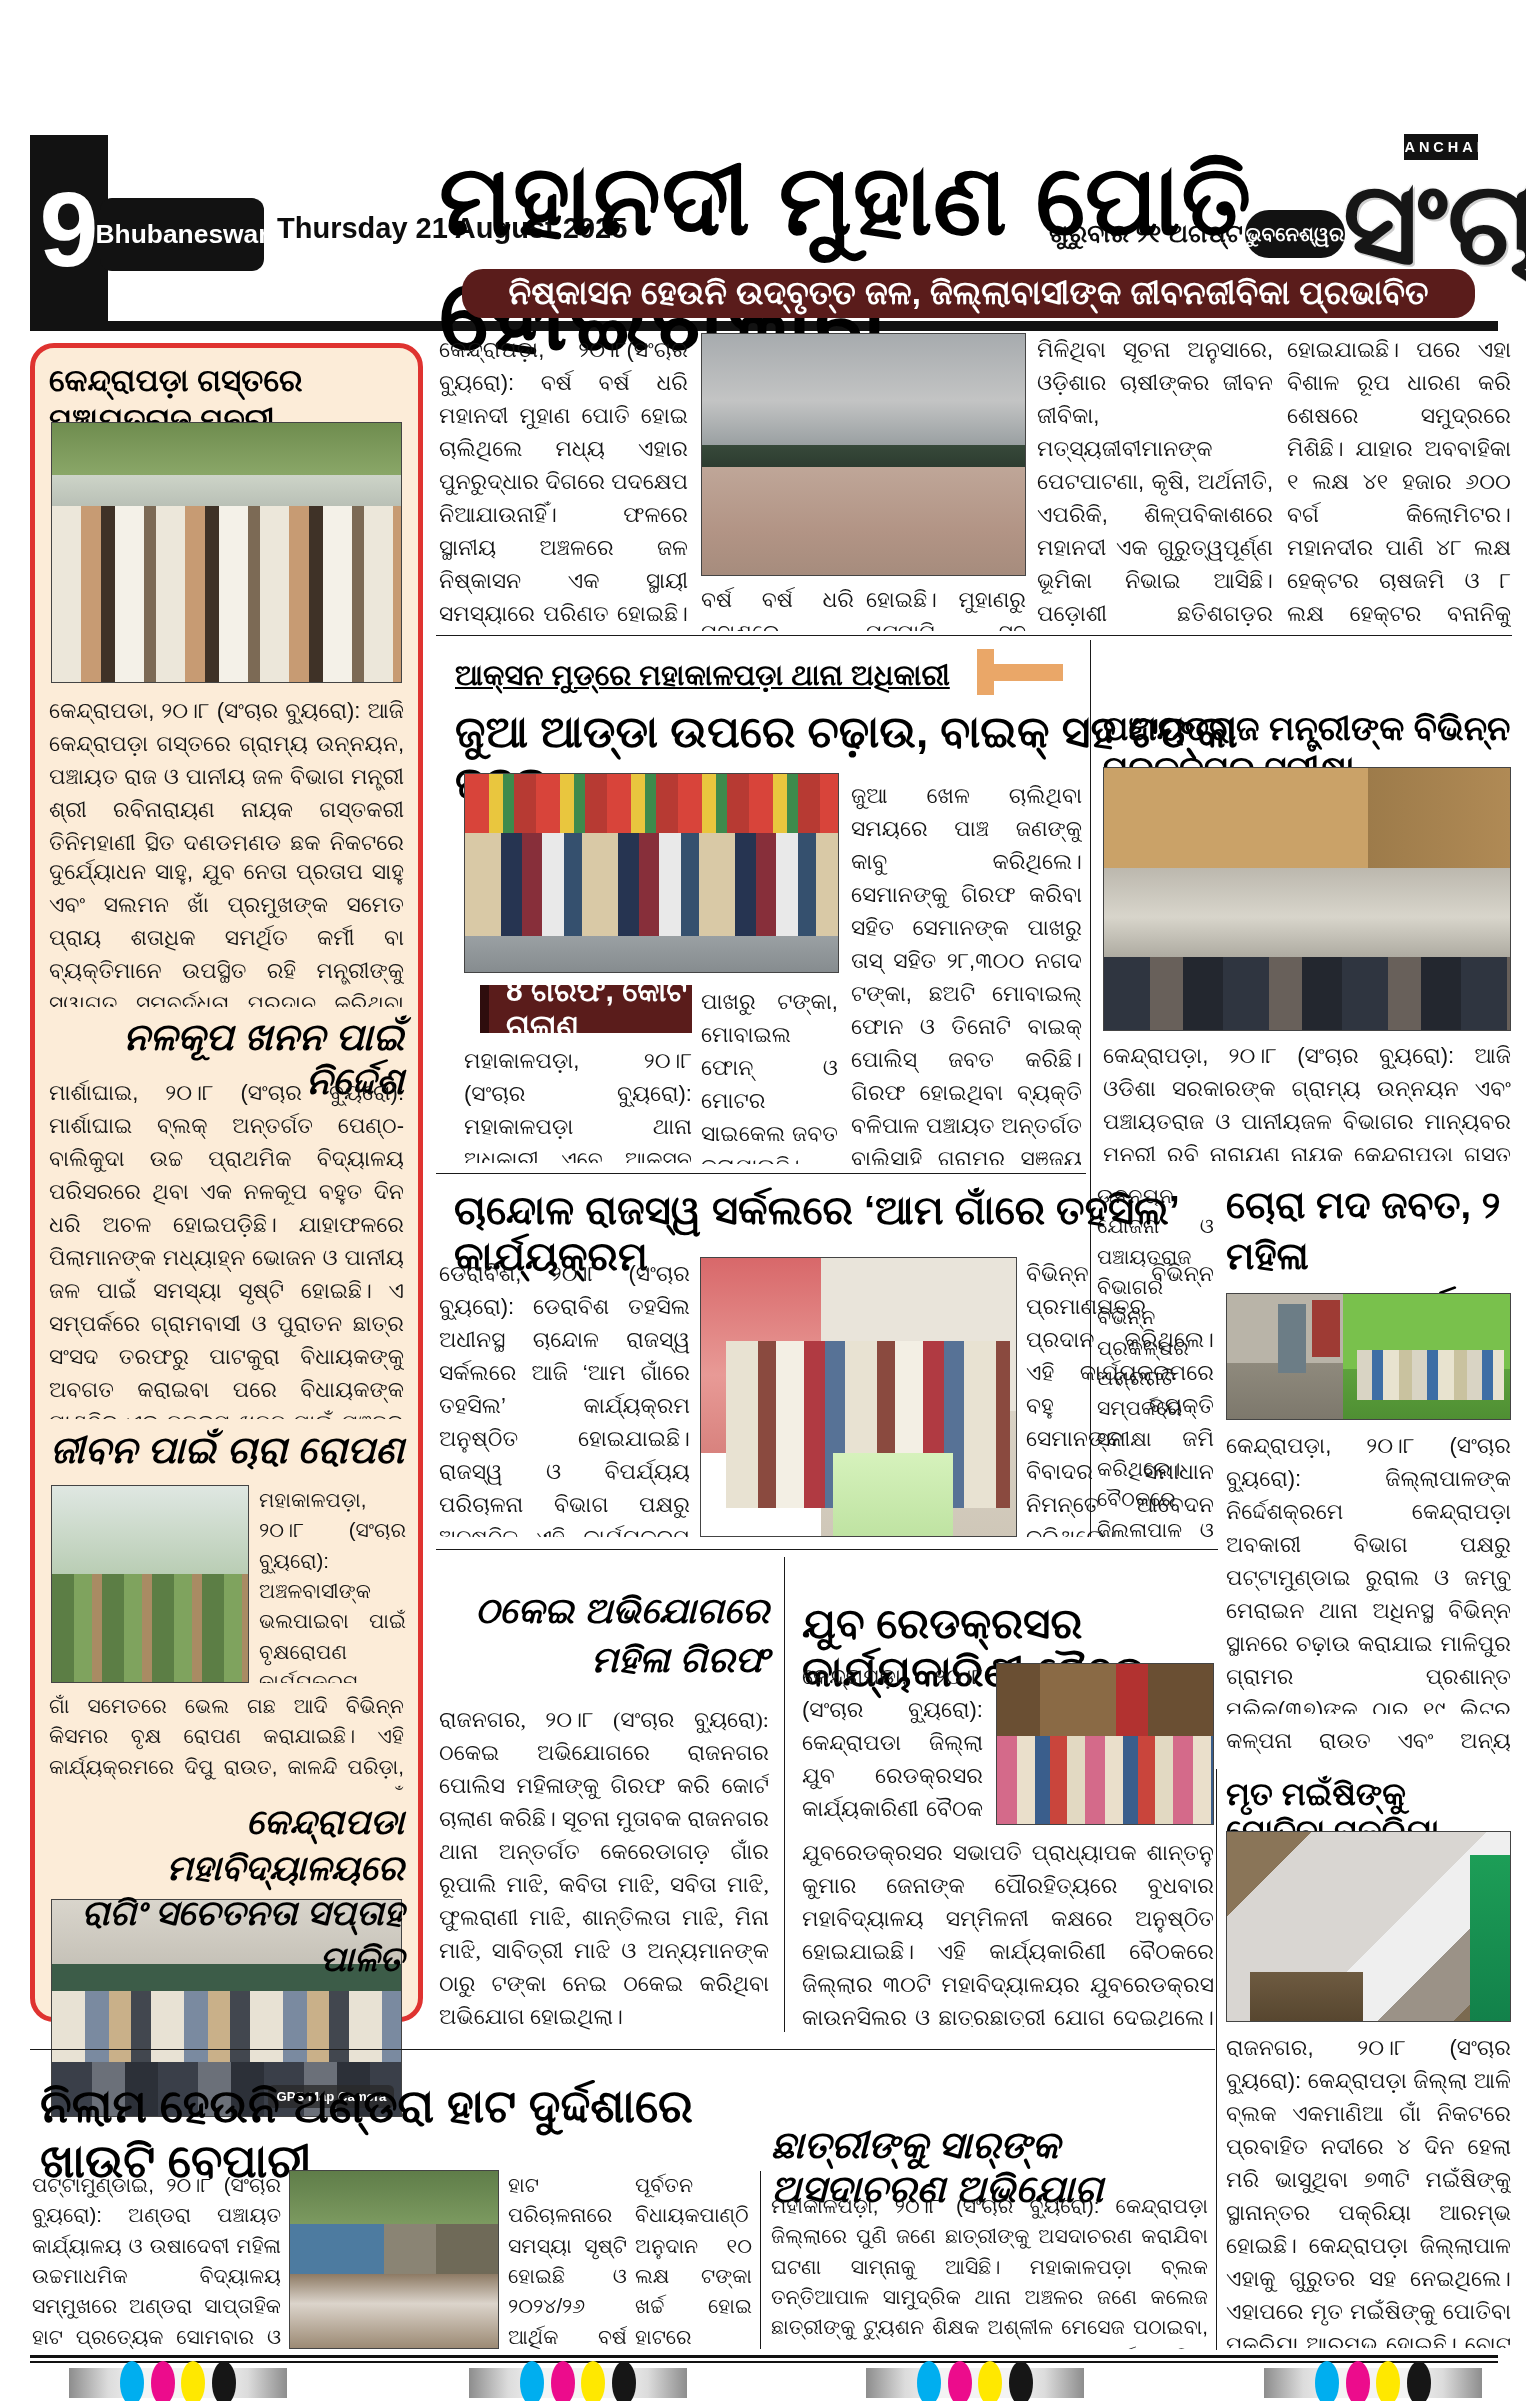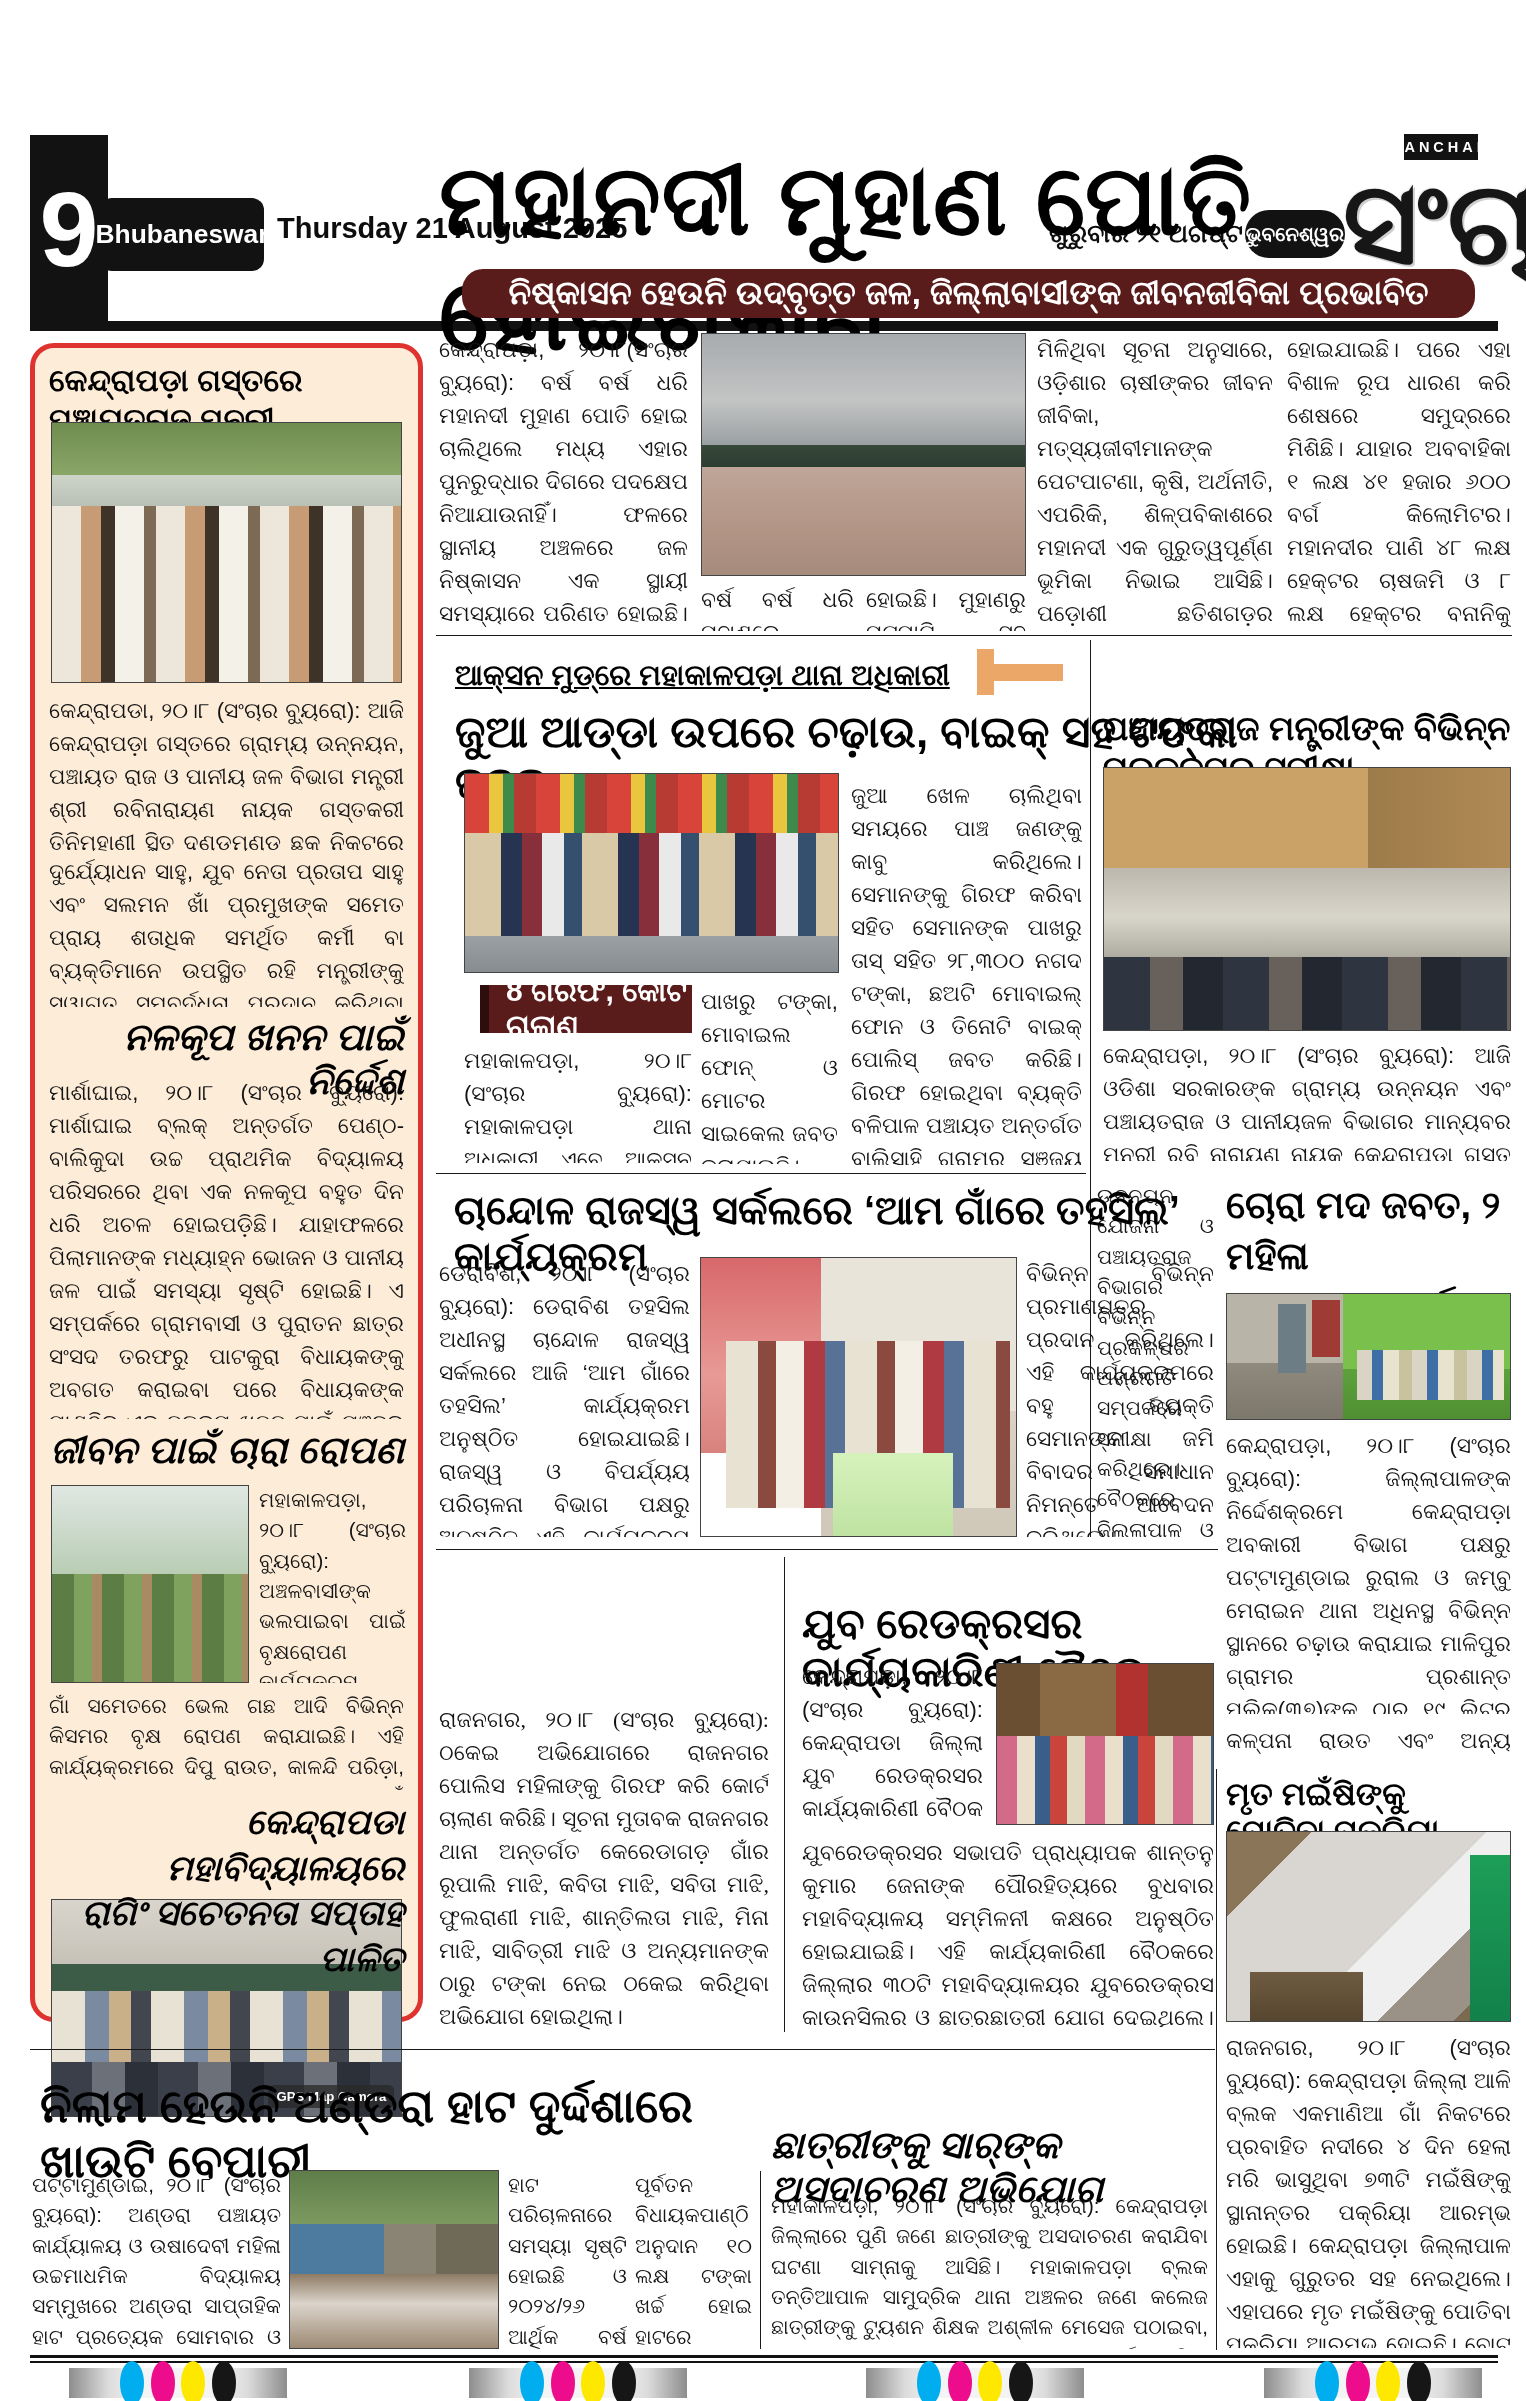--- a/index.html
+++ b/index.html
@@ -161,20 +161,24 @@
     <div style="position:absolute;left:0;top:0;width:38%;height:70%;background:linear-gradient(180deg,#d8686a,#e89a96 60%,#d8827e);"></div>
     <div style="position:absolute;left:38%;top:0;width:62%;height:100%;background:linear-gradient(180deg,#e9e4da 0 55%,#d9d2c5 55%,#cfc7b8);"></div>
     <div style="position:absolute;left:8%;top:30%;width:90%;height:60%;background:repeating-linear-gradient(90deg,#e8e2d2 0 32px,#8a4a3f 32px 50px,#f3efe4 50px 78px,#b03a42 78px 99px,#577296 99px 119px);"></div>
     <div style="position:absolute;left:42%;bottom:0;width:38%;height:30%;background:linear-gradient(180deg,#d6f2bc,#bfe3a2);"></div>
   </div>
   <div class="abs body-txt" style="left:1026px;top:1257px;width:188px;height:280px;">ବିଭିନ୍ନ ବିଭିନ୍ନ ପ୍ରମାଣପତ୍ର ପ୍ରଦାନ କରିଥିଲେ। ଏହି କାର୍ଯ୍ୟକ୍ରମରେ ବହୁ ବ୍ୟକ୍ତି ସେମାନଙ୍କ ଜମି ବିବାଦର ସମାଧାନ ନିମନ୍ତେ ଆବେଦନ କରିଥିଲେ। ତହସିଲଦାର ଶ୍ରୀ ନାୟକ ଏହି ଅଭିଯୋଗର ତ୍ୱରିତ ସମାଧାନ କରିବା ପାଇଁ ପ୍ରତିଶ୍ରୁତି ଦେଇଥିଲେ।</div>
 
   <div class="abs hrule" style="left:436px;top:1549px;width:782px;height:1.3px;"></div>
   <div class="abs vrule" style="left:784px;top:1557px;height:475px;"></div>
 
+  <div class="abs hl center" style="left:439px;top:1587px;width:330px;font-size:36px;line-height:1.35;">
+    <div>ଠକେଇ ଅଭିଯୋଗରେ</div>
+    <div>ମହିଳା ଗିରଫ</div>
+  </div>
   <div class="abs body-txt" style="left:439px;top:1703px;width:330px;height:327px;font-family:Liberation Serif, serif;">ରାଜନଗର, ୨୦।୮ (ସଂଚାର ବ୍ୟୁରୋ): ଠକେଇ ଅଭିଯୋଗରେ ରାଜନଗର ପୋଲିସ ମହିଳାଙ୍କୁ ଗିରଫ କରି କୋର୍ଟ ଚାଲାଣ କରିଛି। ସୂଚନା ମୁତାବକ ରାଜନଗର ଥାନା ଅନ୍ତର୍ଗତ କେରେଡାଗଡ଼ ଗାଁର ରୂପାଲି ମାଝି, କବିତା ମାଝି, ସବିତା ମାଝି, ଫୁଲରାଣୀ ମାଝି, ଶାନ୍ତିଲତା ମାଝି, ମିନା ମାଝି, ସାବିତ୍ରୀ ମାଝି ଓ ଅନ୍ୟମାନଙ୍କ ଠାରୁ ଟଙ୍କା ନେଇ ଠକେଇ କରିଥିବା ଅଭିଯୋଗ ହୋଇଥିଲା।</div>
 
   <div class="abs hl" style="left:802px;top:1600px;width:412px;font-size:42px;">ଯୁବ ରେଡକ୍ରସର କାର୍ଯ୍ୟକାରିଣୀ ବୈଠକ</div>
   <div class="abs photo" style="left:996px;top:1663px;width:218px;height:162px;">
     <div class="band" style="height:45%;background:linear-gradient(90deg,#6a4f33 0 20%,#8a6a45 20% 55%,#b23230 55% 70%,#6a4f33 70%);"></div>
     <div class="band" style="height:55%;background:repeating-linear-gradient(90deg,#d46a8a 0 20px,#eadfcb 20px 38px,#3a5e8c 38px 53px,#c9453c 53px 70px,#e2d9c2 70px 88px);"></div>
   </div>
   <div class="abs body-txt" style="left:802px;top:1660px;width:181px;height:168px;">କେନ୍ଦ୍ରାପଡ଼ା, ୨୦।୮ (ସଂଚାର ବ୍ୟୁରୋ): କେନ୍ଦ୍ରାପଡା ଜିଲ୍ଲା ଯୁବ ରେଡକ୍ରସର କାର୍ଯ୍ୟକାରିଣୀ ବୈଠକ କେନ୍ଦ୍ରାପଡା ସ୍ୱୟଂଶାସିତ ମହାବିଦ୍ୟାଳୟର ଅଧ୍ୟକ୍ଷ ତଥା ଜିଲ୍ଲା</div>
   <div class="abs body-txt" style="left:802px;top:1836px;width:412px;height:191px;">ଯୁବରେଡକ୍ରସର ସଭାପତି ପ୍ରାଧ୍ୟାପକ ଶାନ୍ତନୁ କୁମାର ଜେନାଙ୍କ ପୌରହିତ୍ୟରେ ବୁଧବାର ମହାବିଦ୍ୟାଳୟ ସମ୍ମିଳନୀ କକ୍ଷରେ ଅନୁଷ୍ଠିତ ହୋଇଯାଇଛି। ଏହି କାର୍ଯ୍ୟକାରିଣୀ ବୈଠକରେ ଜିଲ୍ଲାର ୩୦ଟି ମହାବିଦ୍ୟାଳୟର ଯୁବରେଡକ୍ରସ କାଉନସିଲର ଓ ଛାତ୍ରଛାତ୍ରୀ ଯୋଗ ଦେଇଥିଲେ। କେନ୍ଦ୍ରାପଡା ଯୁବରେଡକ୍ରସ ଦ୍ୱାରା ରାଜନଗରରେ ଅନୁଷ୍ଠିତ ହେବାକୁ ଥିବା କାର୍ଯ୍ୟକ୍ରମ ୨୦୨୪-୨୫ ବର୍ଷର କାର୍ଯ୍ୟାବଳୀ ସମ୍ପର୍କରେ ଆଲୋଚନା କରାଯାଇଥିଲା।</div>
 

